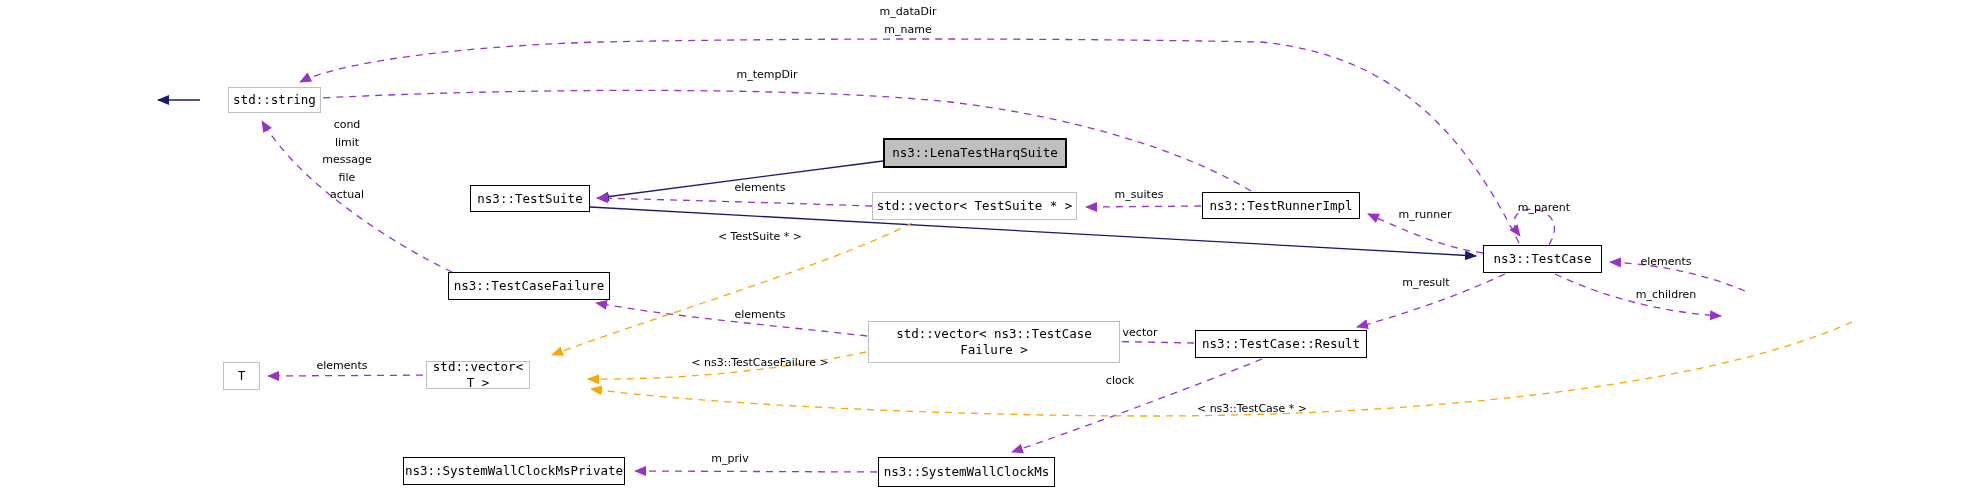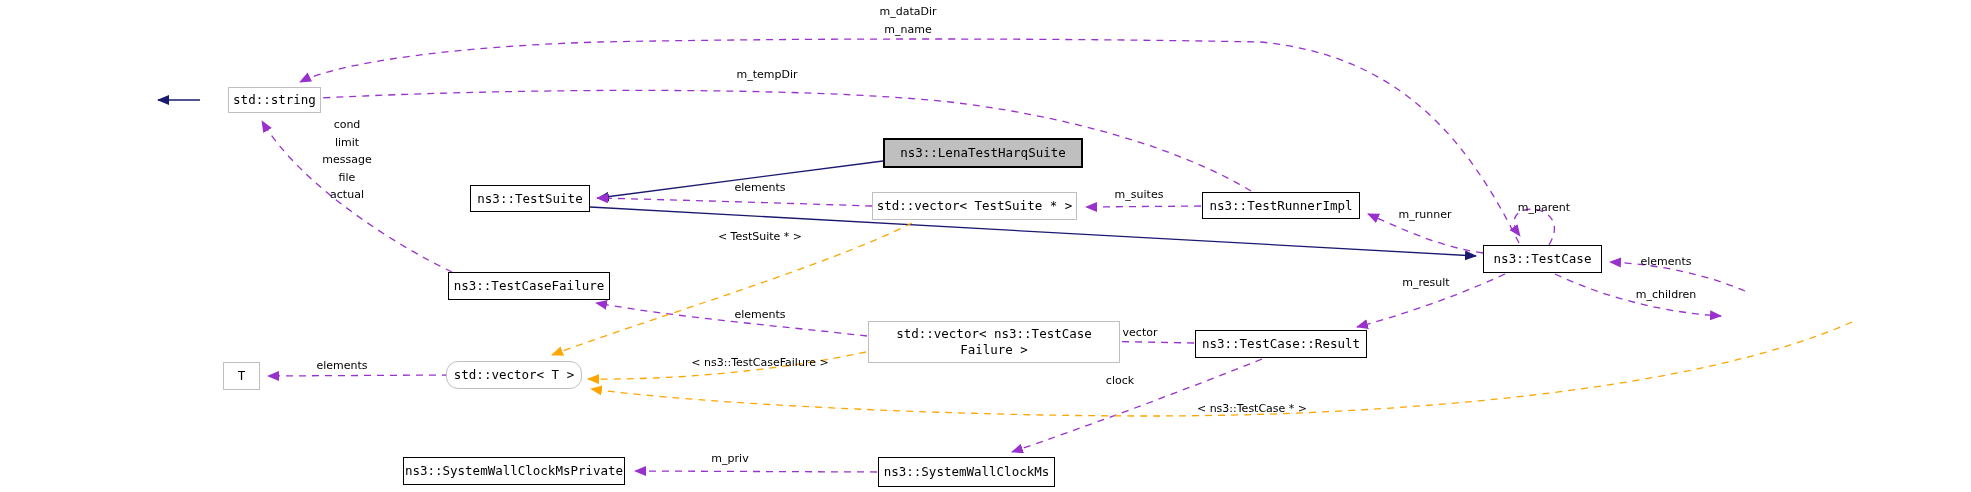--- a/index.html
+++ b/index.html
@@ -60,30 +60,30 @@
     <path class="edge edge-usage" d="M 877,472 L 635,471" marker-end="url(#m-usage)"></path>
     <path class="edge edge-usage" d="M 449,375 L 268,376" marker-end="url(#m-usage)"></path>
 
     <path class="edge edge-template_relation" d="M 912,223 C 830,265 645,320 552,355" marker-end="url(#m-template_relation)"></path>
     <path class="edge edge-template_relation" d="M 866,352 C 770,372 672,380 588,379" marker-end="url(#m-template_relation)"></path>
     <path class="edge edge-template_relation" d="M 1852,322 C 1700,390 1400,416 1150,416 C 950,416 702,404 591,389" marker-end="url(#m-template_relation)"></path>
   </svg>
 
   <div class="node std" style="left:200px;top:87px;width:93px;height:26px;margin-left:28px;">std::string</div>
   <div class="node cls" style="left:470px;top:185px;width:120px;height:27px;">ns3::TestSuite</div>
-  <div class="node highlight" style="left:883px;top:138px;width:200px;height:30px;text-align:right;">ns3::LenaTestHarqSuite</div>
+  <div class="node highlight" style="left:883px;top:138px;width:184px;height:30px;text-align:right;">ns3::LenaTestHarqSuite</div>
   <div class="node std" style="left:872px;top:192px;width:205px;height:28px;">std::vector&lt; TestSuite * &gt;</div>
   <div class="node cls" style="left:1202px;top:192px;width:158px;height:27px;">ns3::TestRunnerImpl</div>
   <div class="node cls" style="left:1483px;top:245px;width:119px;height:28px;">ns3::TestCase</div>
   <div class="node cls" style="left:448px;top:272px;width:162px;height:28px;">ns3::TestCaseFailure</div>
   <div class="node std" style="left:868px;top:321px;width:252px;height:42px;">std::vector&lt; ns3::TestCase
 Failure &gt;</div>
   <div class="node cls" style="left:1195px;top:330px;width:172px;height:28px;">ns3::TestCase::Result</div>
   <div class="node std" style="left:223px;top:362px;width:37px;height:28px;">T</div>
-  <div class="node std" style="left:446px;top:361px;width:136px;height:28px;border-radius:12px;">std::vector&lt; T &gt;</div>
+  <div class="node std" style="left:426px;top:361px;width:104px;height:28px;">std::vector&lt; T &gt;</div>
   <div class="node cls" style="left:403px;top:457px;width:222px;height:28px;">ns3::SystemWallClockMsPrivate</div>
   <div class="node cls" style="left:878px;top:457px;width:177px;height:30px;">ns3::SystemWallClockMs</div>
 
   <div class="edge-label" style="left:908px;top:3px;">m_dataDir
 m_name</div>
   <div class="edge-label" style="left:727px;top:66px;margin-left:40px;">m_tempDir</div>
   <div class="edge-label" style="left:347px;top:116px;">cond
 limit
 message
 file

